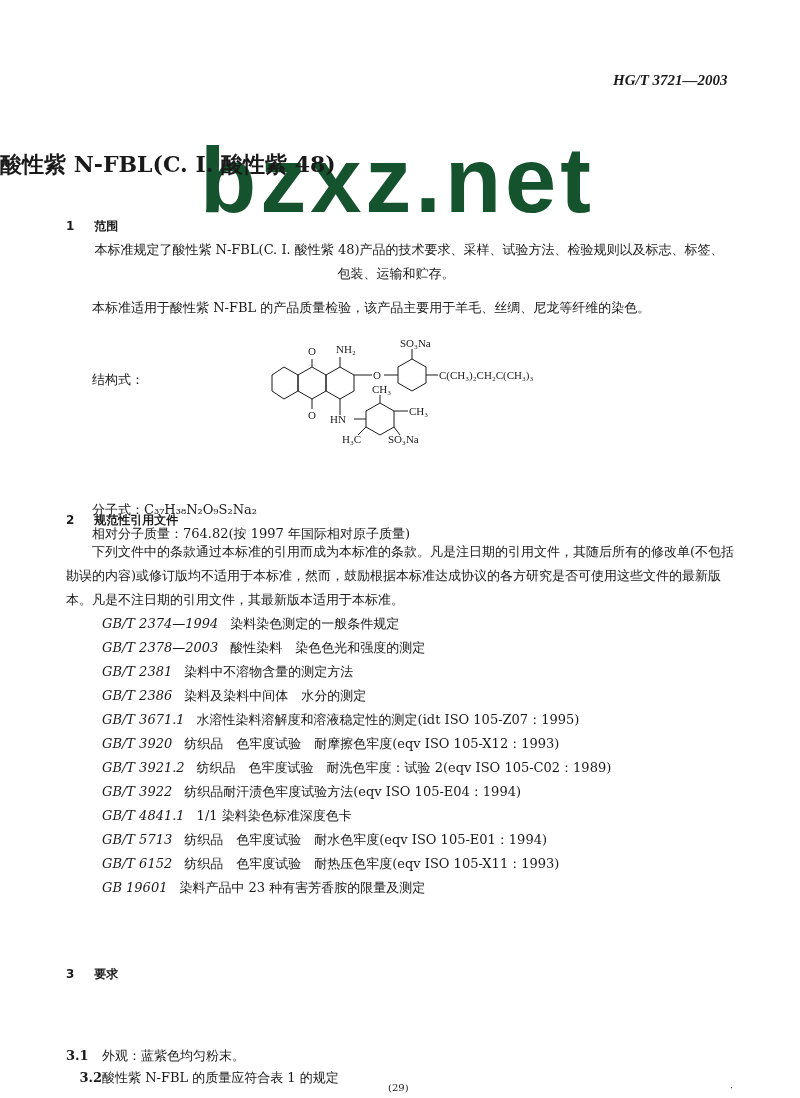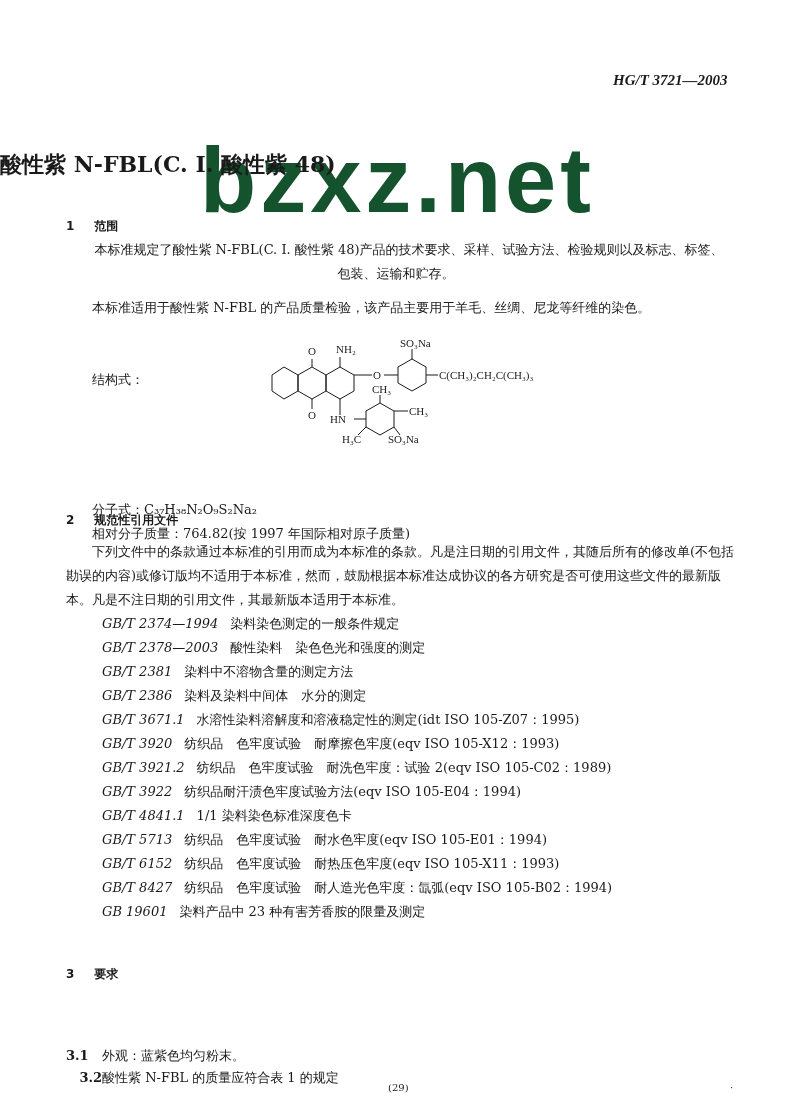--- a/index.html
+++ b/index.html
@@ -91,21 +91,20 @@
   <div class="ref-item"><span class="code">GB/T 2378—2003</span><span>酸性染料　染色色光和强度的测定</span></div>
   <div class="ref-item"><span class="code">GB/T 2381</span><span>染料中不溶物含量的测定方法</span></div>
   <div class="ref-item"><span class="code">GB/T 2386</span><span>染料及染料中间体　水分的测定</span></div>
   <div class="ref-item"><span class="code">GB/T 3671.1</span><span>水溶性染料溶解度和溶液稳定性的测定(idt ISO 105-Z07：1995)</span></div>
   <div class="ref-item"><span class="code">GB/T 3920</span><span>纺织品　色牢度试验　耐摩擦色牢度(eqv ISO 105-X12：1993)</span></div>
   <div class="ref-item"><span class="code">GB/T 3921.2</span><span>纺织品　色牢度试验　耐洗色牢度：试验 2(eqv ISO 105-C02：1989)</span></div>
   <div class="ref-item"><span class="code">GB/T 3922</span><span>纺织品耐汗渍色牢度试验方法(eqv ISO 105-E04：1994)</span></div>
   <div class="ref-item"><span class="code">GB/T 4841.1</span><span>1/1 染料染色标准深度色卡</span></div>
   <div class="ref-item"><span class="code">GB/T 5713</span><span>纺织品　色牢度试验　耐水色牢度(eqv ISO 105-E01：1994)</span></div>
   <div class="ref-item"><span class="code">GB/T 6152</span><span>纺织品　色牢度试验　耐热压色牢度(eqv ISO 105-X11：1993)</span></div>
-  <div class="ref-item"><span class="code">GB/T 8427</span><span>纺织品　色牢度试验　耐人造光色牢度：氙弧(eqv ISO 105-B02：1994)</span></div>
   <div class="ref-item"><span class="code">GB 19601</span><span>染料产品中 23 种有害芳香胺的限量及测定</span></div>
 </div>
 
 <div class="abs sec-head" style="top:966px; left:66px;">
   <span class="num">3</span>
   <span>要求</span>
 </div>
 <div class="abs line" style="top:996px; left:66px;">
   <span style="display:inline-block;width:36px;font-weight:bold;">3.1</span><span>外观：蓝紫色均匀粉末。</span>
 </div>

